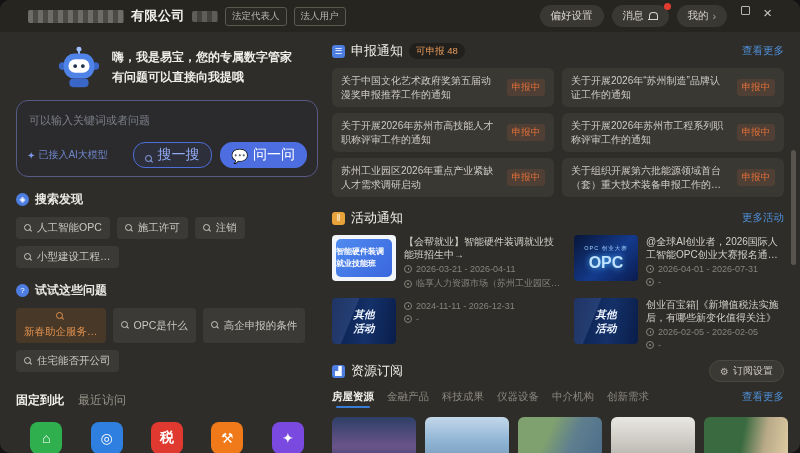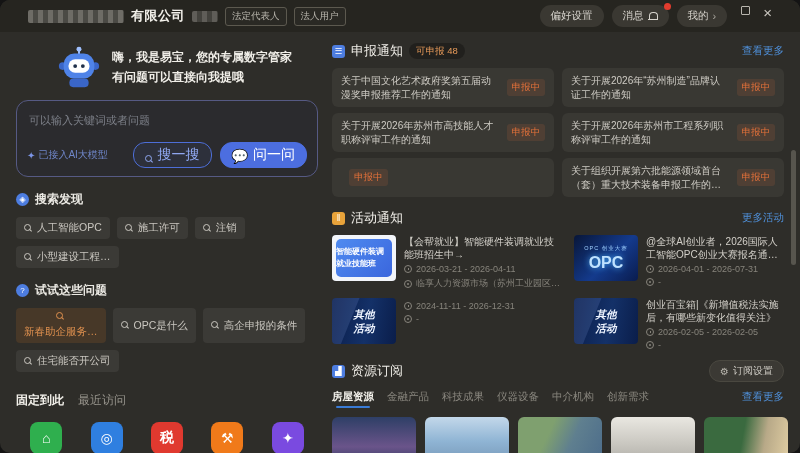--- a/index.html
+++ b/index.html
@@ -284,20 +284,21 @@
       </div>
       <div class="notice-card">
         <div class="notice-title">关于开展2026年苏州市高技能人才职称评审工作的通知</div>
         <span class="notice-tag">申报中</span>
       </div>
       <div class="notice-card">
         <div class="notice-title">关于开展2026年苏州市工程系列职称评审工作的通知</div>
         <span class="notice-tag">申报中</span>
       </div>
       <div class="notice-card">
+        <div class="notice-title">苏州工业园区2026年重点产业紧缺人才需求调研启动</div>
         <span class="notice-tag">申报中</span>
       </div>
       <div class="notice-card">
         <div class="notice-title">关于组织开展第六批能源领域首台（套）重大技术装备申报工作的通知</div>
         <span class="notice-tag">申报中</span>
       </div>
     </div>
 
     <div class="rsec-head">
       <span class="hd-ic orange">‖</span>

